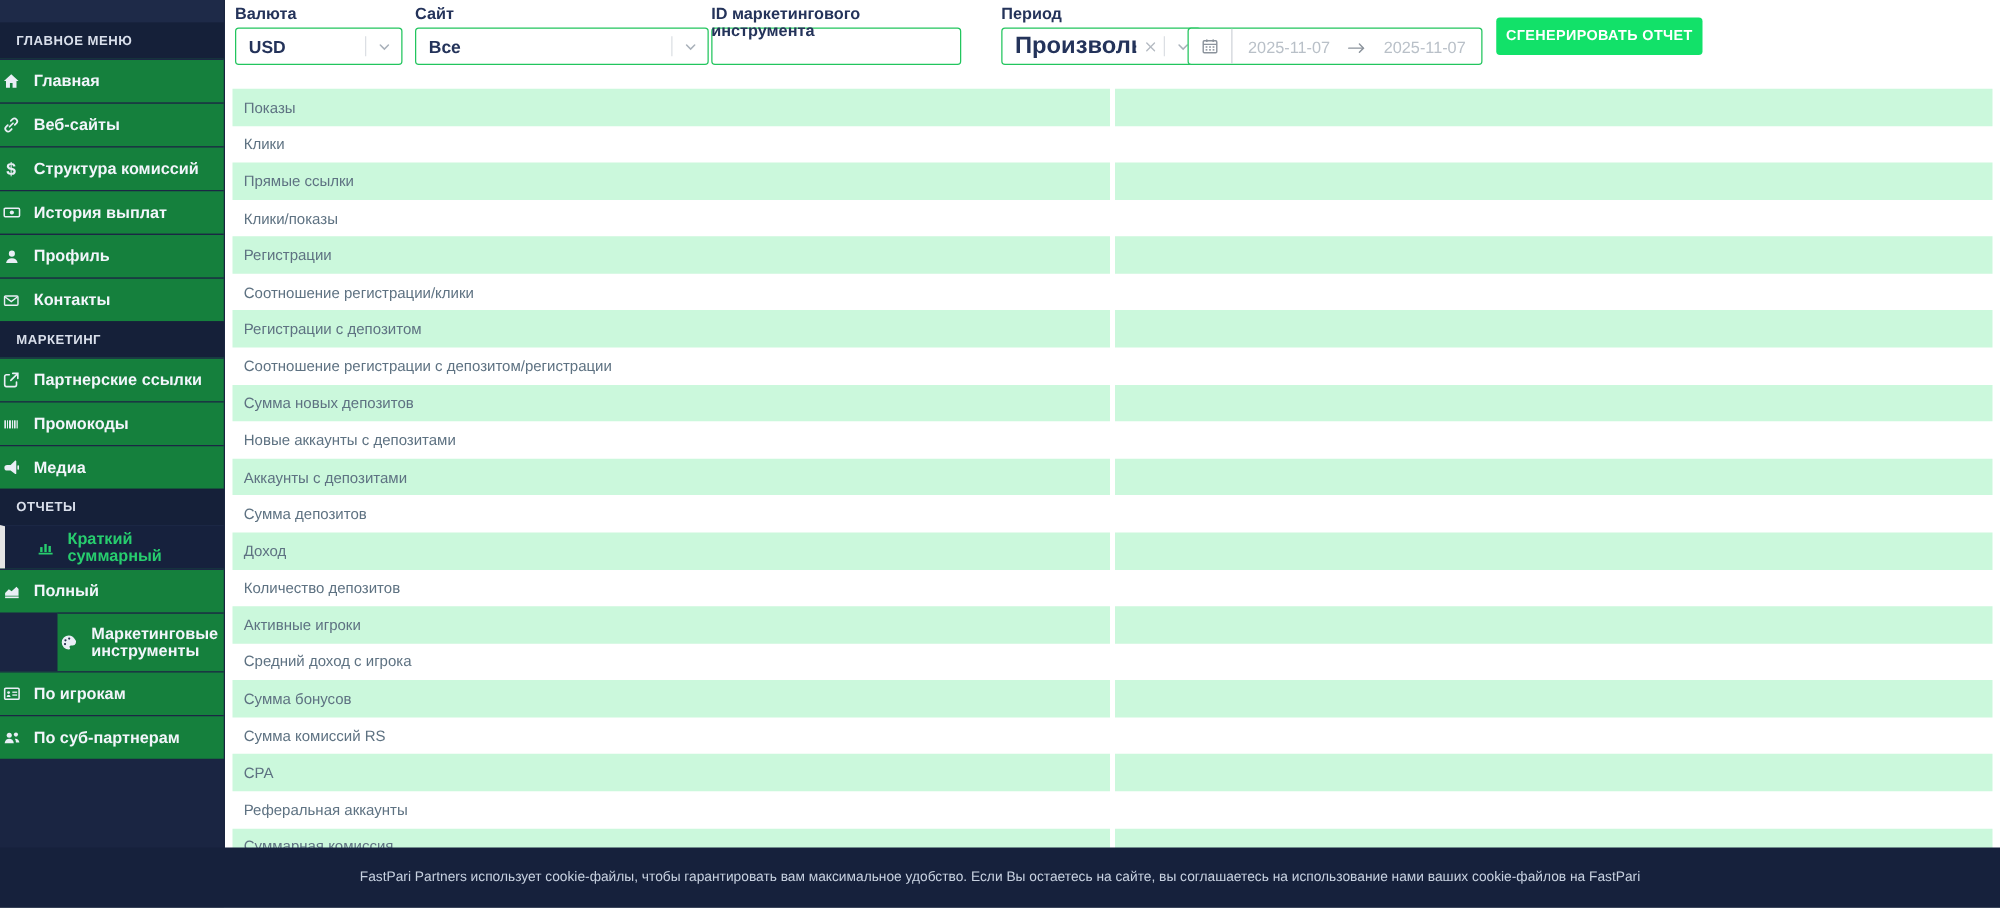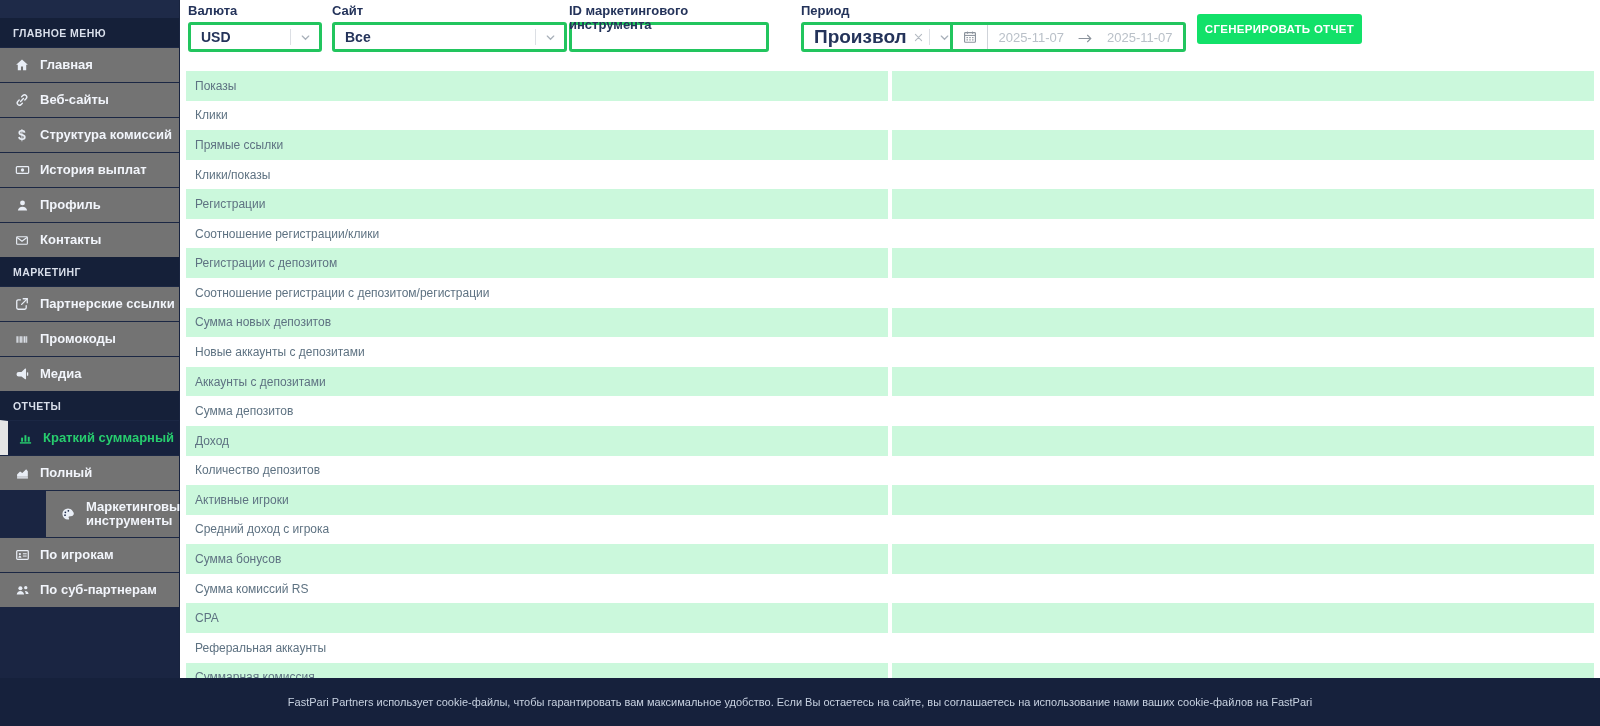--- a/index.html
+++ b/index.html
@@ -4,35 +4,35 @@
 <style>
   html,body{margin:0;padding:0;background:#19243f;}
   body{font-family:"Liberation Sans",sans-serif;}
   .screen{position:relative;width:1600px;height:726px;overflow:hidden;background:#19243f;}
 
   
   .sidebar{position:absolute;left:0;top:0;width:179px;height:726px;background:#1a2542;}
   .side-top{height:18px;background:#1e2a48;}
   .side-header{height:29px;background:#152039;color:#d9dfeb;font-size:10.5px;font-weight:700;
     display:flex;align-items:center;padding-left:13px;letter-spacing:.4px;box-sizing:border-box;}
-  .side-item{height:35px;background:#737373;display:flex;align-items:center;padding-left:13px;
+  .side-item{height:35px;background:#15803d;display:flex;align-items:center;
     color:#f2f5fb;font-size:13px;font-weight:700;border-top:1px solid #1b2744;box-sizing:border-box;cursor:pointer;}
   .side-item.tall{height:47px;margin-left:46px;}
   .side-item .icon{width:18px;min-width:18px;display:flex;align-items:center;justify-content:center;margin-right:9px;color:#e9eef6;}
-  .side-item.active{background:#16213d;border-left:8px solid #e5e5e5;padding-left:8px;}
+  .side-item.active{background:#16213d;border-left:4px solid #e5e5e5;padding-left:23px;}
   .side-item.active,.side-item.active .icon{color:#27cd6e;}
   .side-label{line-height:1.1;}
   .tglyph{font-weight:700;font-size:14px;}
 
   
   .main{position:absolute;left:180px;top:0;width:1420px;height:692px;background:#ffffff;}
 
   .field{position:absolute;top:4px;}
   .flabel{font-size:13px;font-weight:700;color:#24335a;height:18px;line-height:14px;}
-  .fbox{height:30px;background:#fff;border:3px solid #22c55e;border-radius:3px;
+  .fbox{height:30px;background:#fff;border:1px solid #22c55e;border-radius:3px;
     display:flex;align-items:center;box-sizing:border-box;cursor:pointer;}
   .sel-value{flex:1;padding:0 10px;font-size:14px;font-weight:600;color:#24335a;white-space:nowrap;overflow:hidden;}
   .vsep{width:1px;height:16px;background:#dcdfe4;}
   .chev{width:28px;display:flex;align-items:center;justify-content:center;color:#a9b1ba;}
   .clear-x{width:22px;display:flex;align-items:center;justify-content:center;color:#b4bac2;cursor:pointer;}
   .txtinput{width:100%;height:100%;border:none;outline:none;padding:0 10px;font-size:13px;color:#24335a;
     font-family:"Liberation Sans",sans-serif;background:transparent;box-sizing:border-box;}
   .cal-cell{width:34px;align-self:stretch;border-right:1px solid #cfd3d9;display:flex;align-items:center;justify-content:center;color:#8b939c;cursor:pointer;}
   .dates{flex:1;display:flex;align-items:flex-end;justify-content:center;gap:13px;}
   .date-text{font-size:13px;color:#b9c0c8;cursor:pointer;}

